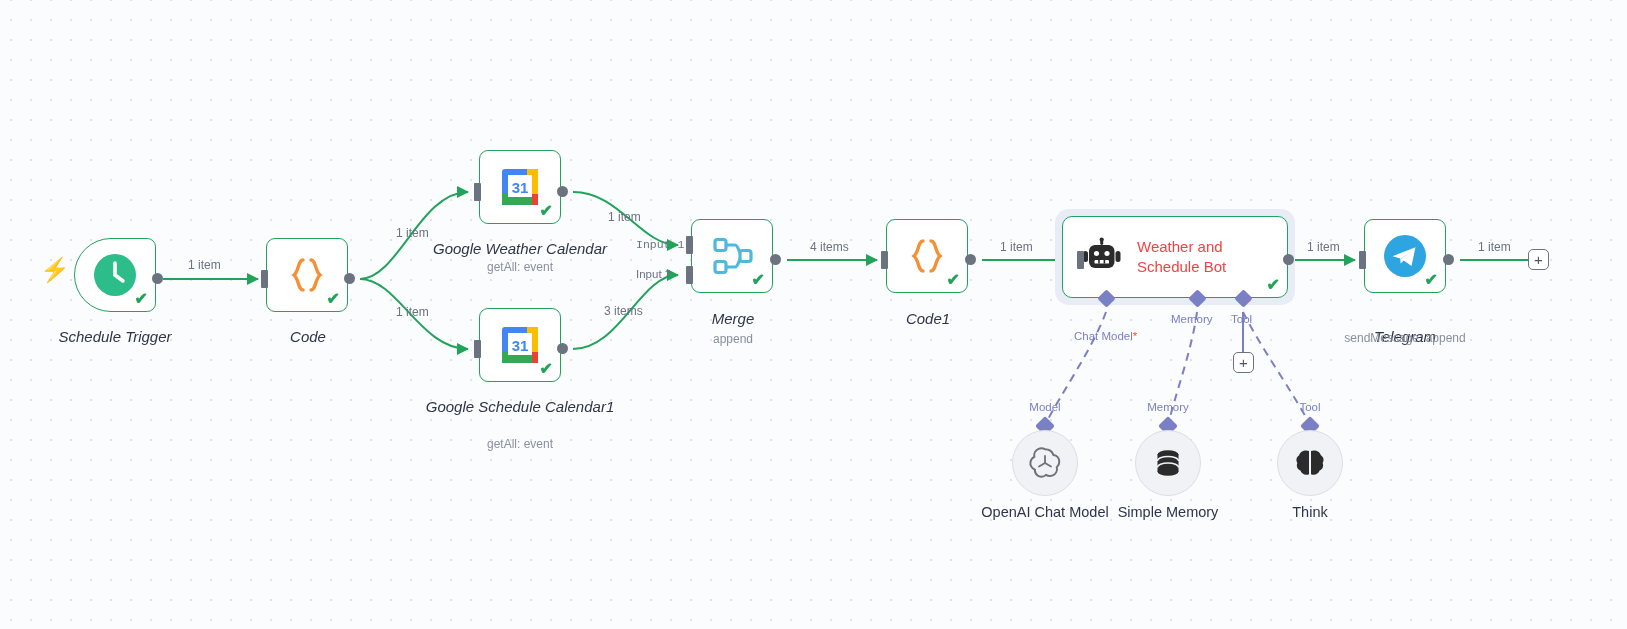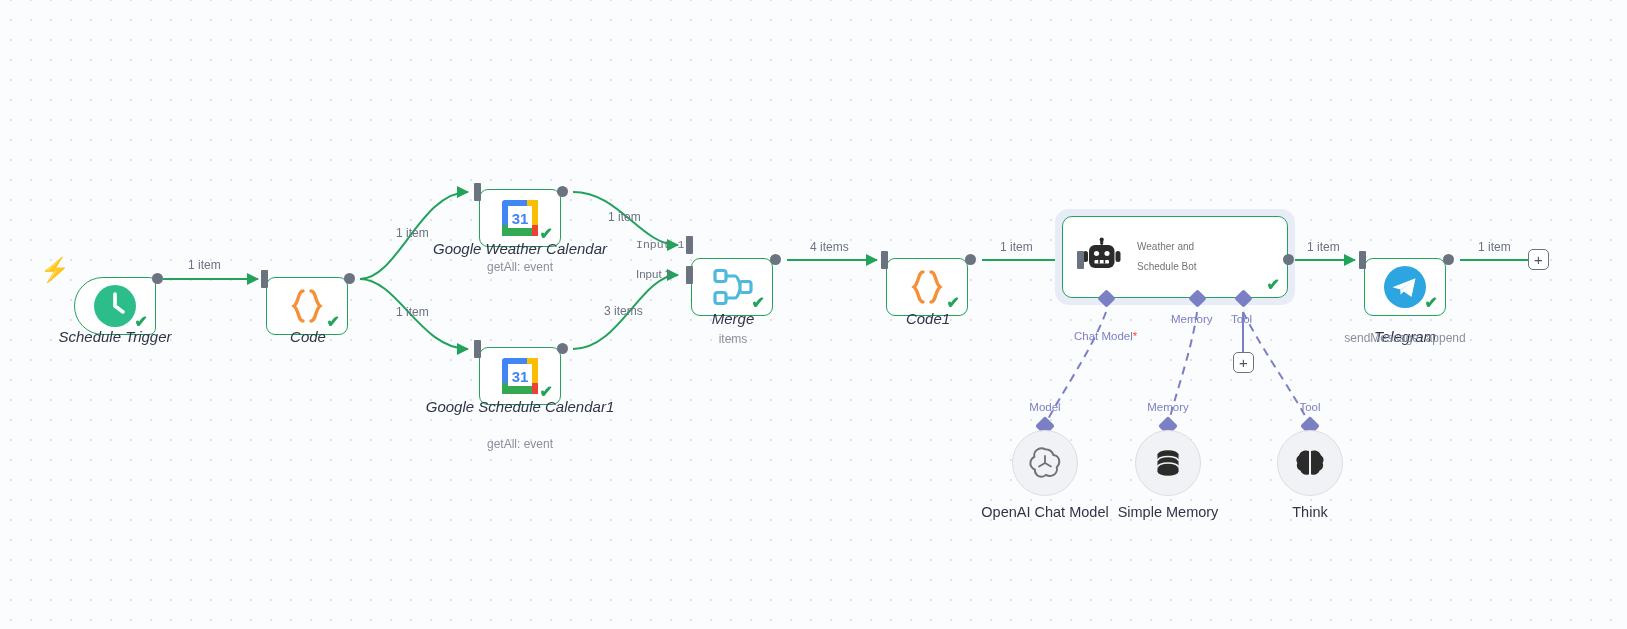--- a/index.html
+++ b/index.html
@@ -14,24 +14,24 @@
     background-color:#fbfcfe;
     background-image:radial-gradient(circle, #dfe2e8 1px, transparent 1.1px);
     background-size:20px 20px;
     background-position:1px 10px;
   }
   .edges{position:absolute;inset:0;width:1627px;height:629px;pointer-events:none;}
   .node{position:absolute;}
 
   
   .nbox{
-    position:absolute;width:82px;height:58px;
+    position:absolute;width:82px;height:74px;
     background:#ffffff;border:1.6px solid #21a35a;border-radius:9px;
     box-sizing:border-box;
-    display:flex;align-items:center;justify-content:center;margin-top:39px;
+    display:flex;align-items:center;justify-content:center;
   }
   .nbox.trigger{border-radius:38px 9px 9px 38px;}
   .ntitle{
     position:absolute;width:210px;text-align:center;
     font-size:15px;color:#2f3448;line-height:18px;font-style:italic;
   }
   .nsub{
     position:absolute;width:210px;text-align:center;
     font-size:12px;color:#8a8f9c;line-height:15px;
   }
@@ -59,21 +59,21 @@
 
   
   .agent-halo{
     position:absolute;background:#e8ecf6;border-radius:14px;
   }
   .agent-box{
     position:absolute;background:#fff;border:1.6px solid #21a35a;border-radius:10px;
     box-sizing:border-box;display:flex;align-items:center;gap:14px;padding-left:18px;
   }
   .agent-name{
-    font-size:10px;color:#737373;line-height:20px;width:120px;
+    font-size:15px;color:#ef4444;line-height:20px;width:120px;
   }
   .conn-diamond{
     position:absolute;width:13px;height:13px;background:#7b7fc4;
     transform:rotate(45deg);border-radius:2px;
   }
   .conn-label{
     position:absolute;font-size:11.5px;color:#7b7fc4;white-space:nowrap;
   }
   .req{color:#ff4f28;}
   .plusbtn{
@@ -208,21 +208,21 @@
         <rect x="31" y="17.5" width="11" height="11" rx="2.5" fill="#fff" stroke="#4fb8dd" stroke-width="3.2"></rect>
       </svg>
       <div class="check">✔</div>
     </div>
     <div class="inport" style="left:686px;top:236px;"></div>
     <div class="inport" style="left:686px;top:266px;"></div>
     <div class="port" style="left:770px;top:254px;"></div>
     <div class="iolabel" style="left:636px;top:238px;font-family:Liberation Mono, monospace;">Input 1</div>
     <div class="iolabel" style="left:636px;top:268px;">Input 2</div>
     <div class="ntitle" style="left:628px;top:310px;">Merge</div>
-    <div class="nsub" style="left:628px;top:332px;">items</div>
+    <div class="nsub" style="left:628px;top:332px;">append</div>
   </div>
 
   <div class="node">
     <div class="nbox" style="left:886px;top:219px;">
       <svg width="42" height="42" viewBox="0 0 42 42">
         <path d="M17 6 C12 6 13 17 8 21 C13 25 12 36 17 36" stroke="#f59036" stroke-width="3.4" fill="none" stroke-linecap="round"></path>
         <path d="M25 6 C30 6 29 17 34 21 C29 25 30 36 25 36" stroke="#f59036" stroke-width="3.4" fill="none" stroke-linecap="round"></path>
       </svg>
       <div class="check">✔</div>
     </div>

